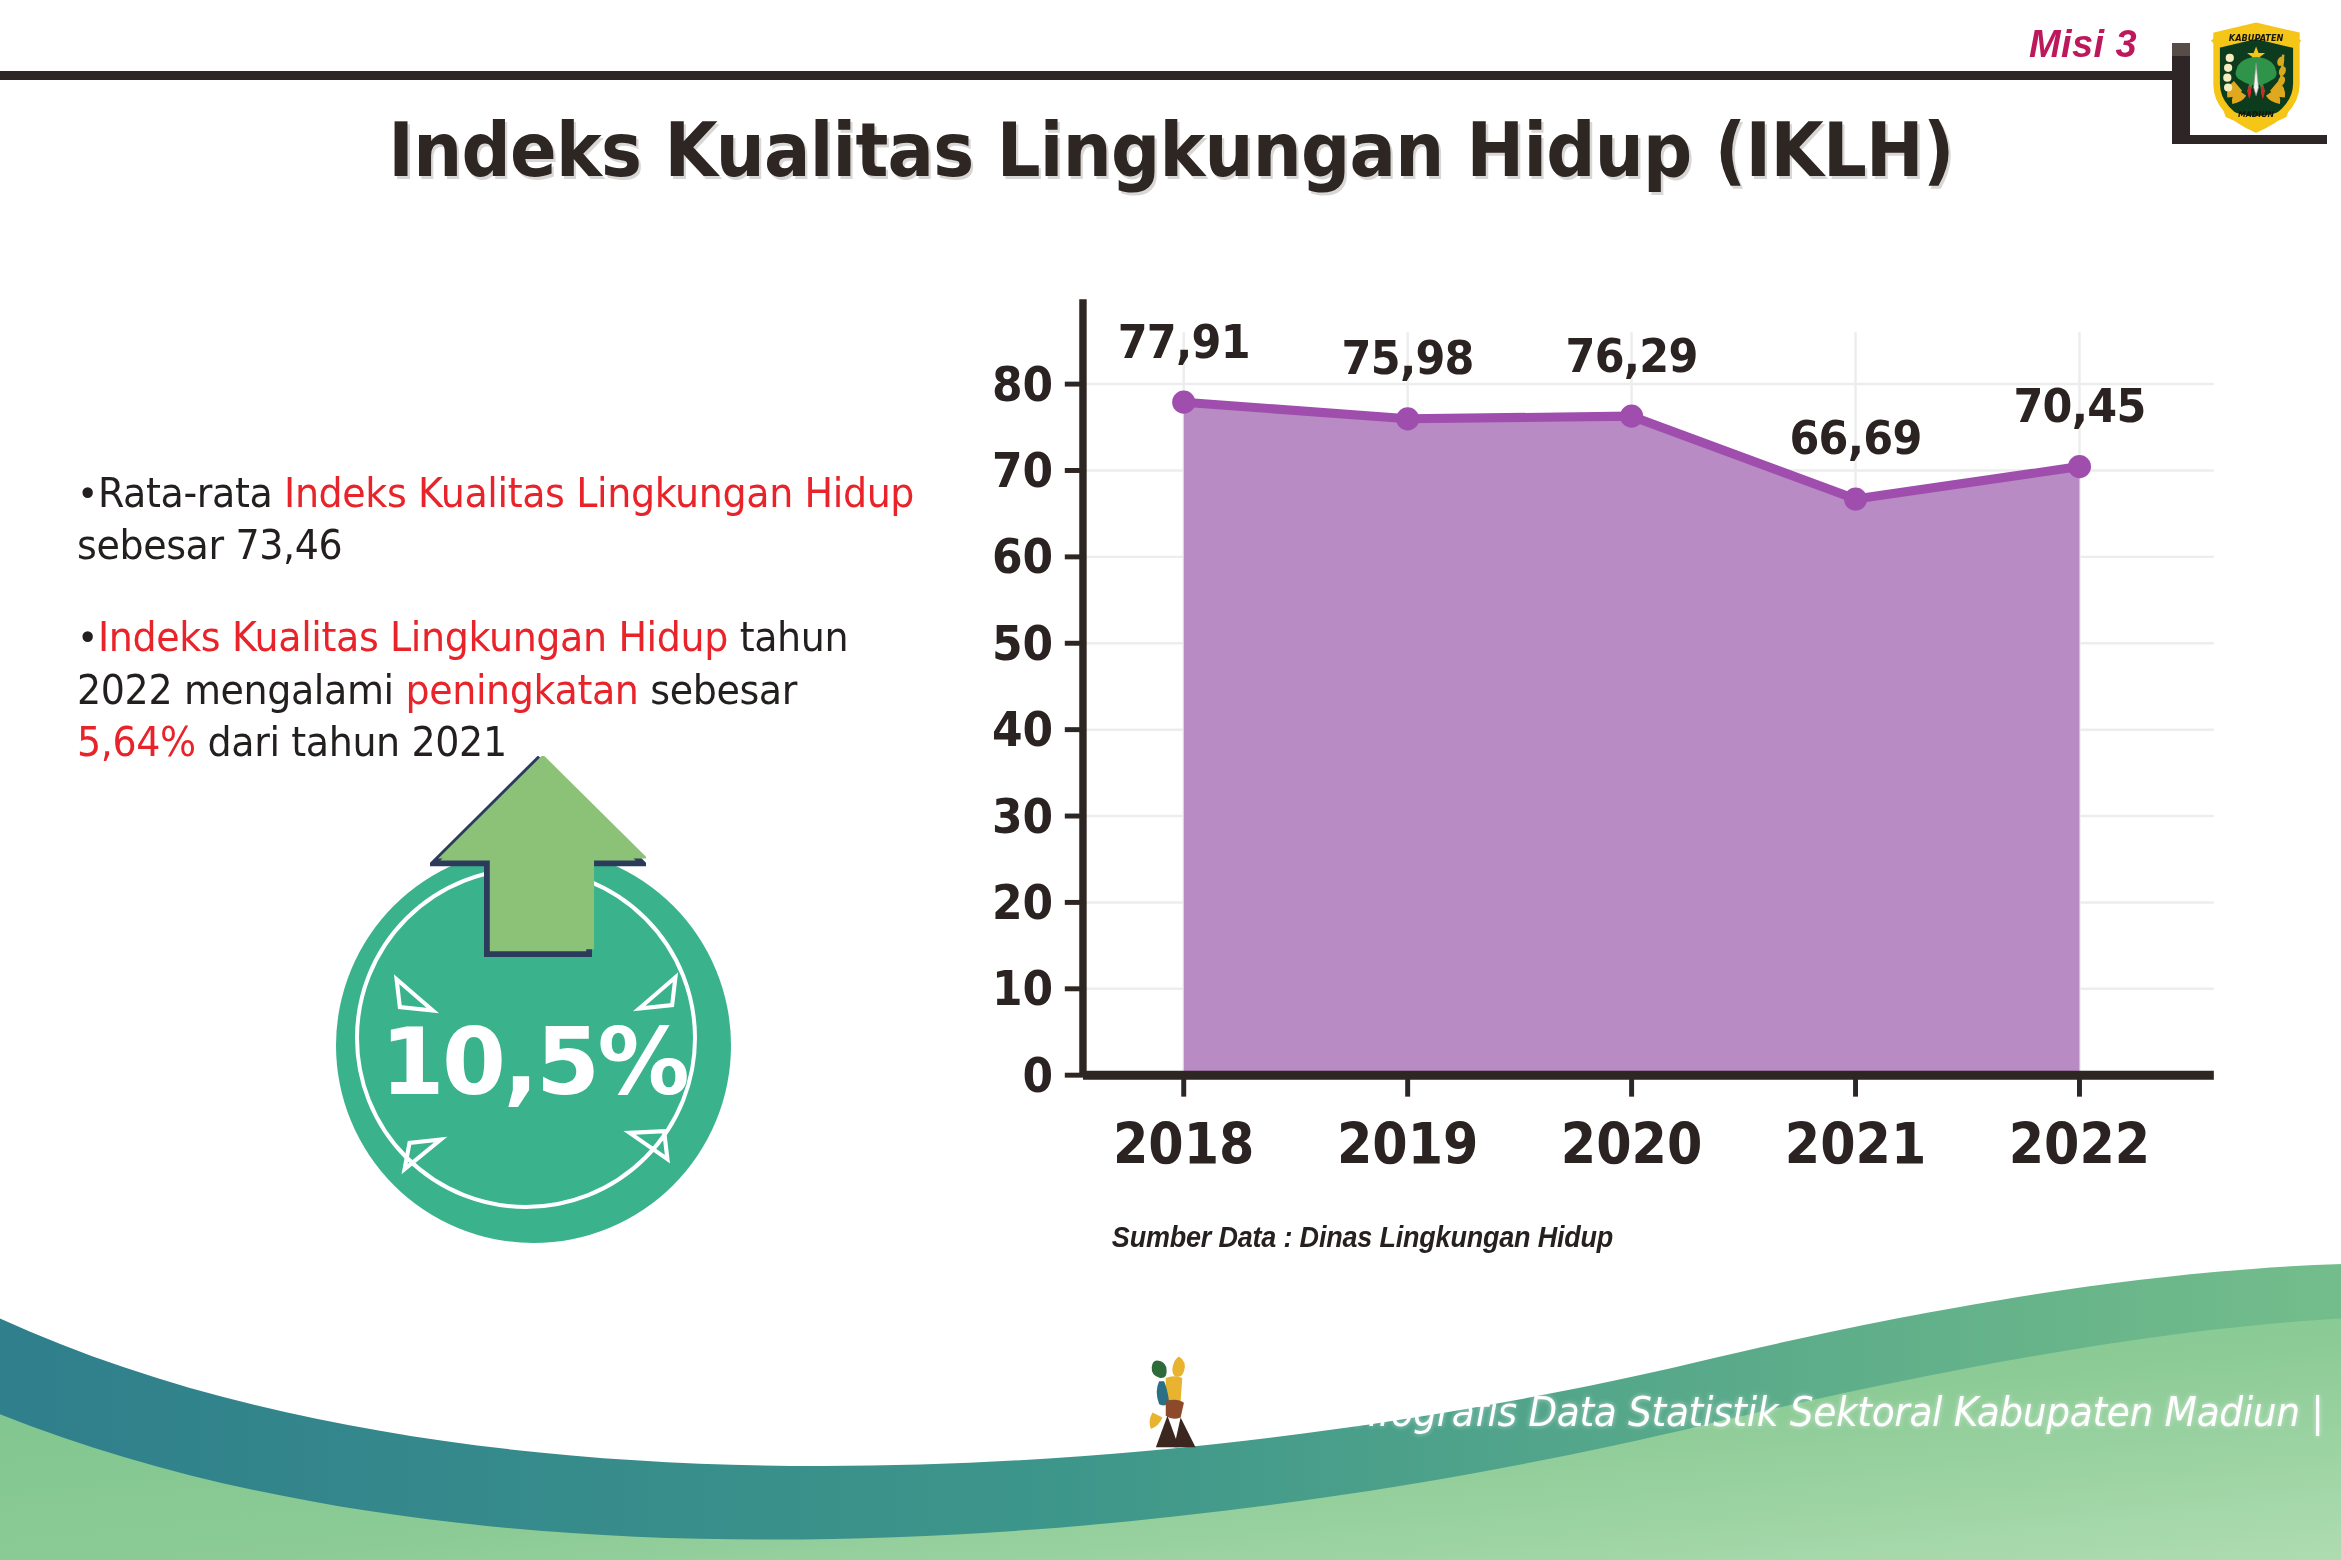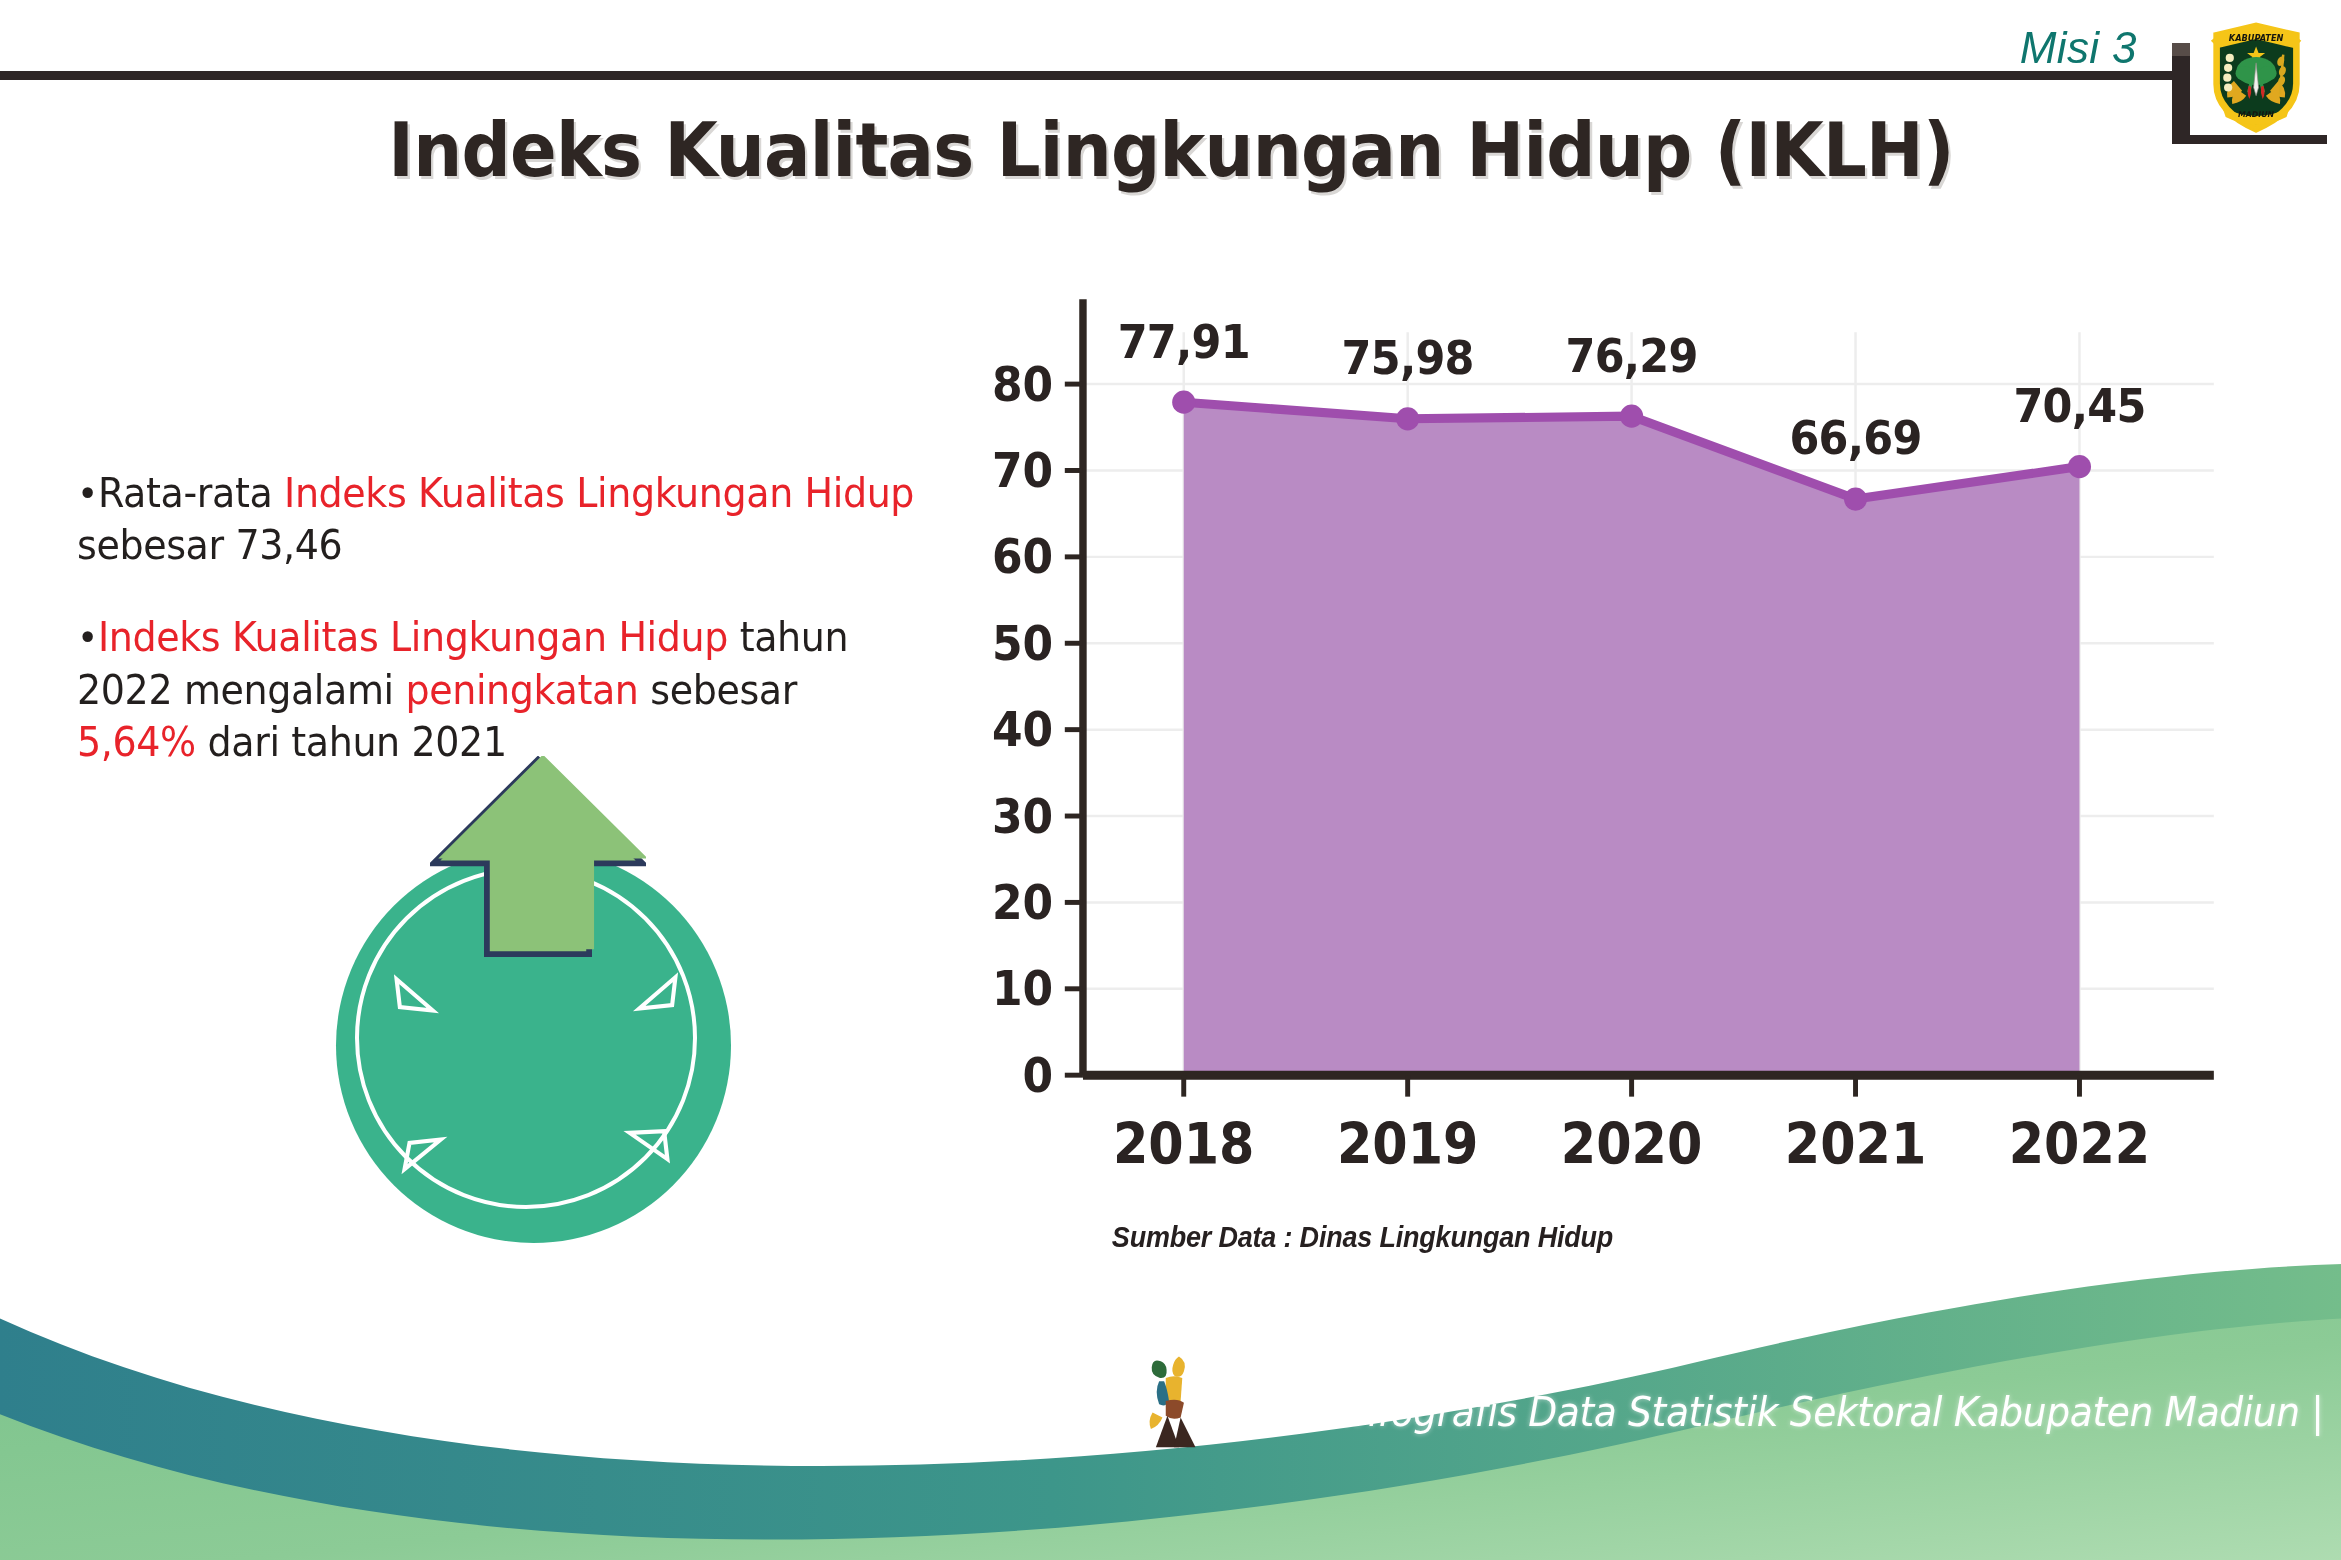--- a/index.html
+++ b/index.html
@@ -24,24 +24,25 @@
     width: 2178px;
     height: 9px;
     background: #2e2626;
   }
   #misi-label {
     position: absolute;
     right: 205px;
     top: 23px;
     font-family: "Liberation Sans", sans-serif;
     font-style: italic;
-    font-size: 44px;
-    color: #0f766e;
+    font-size: 38px;
+    color: #be185d;
     letter-spacing: 0.4px;
     white-space: nowrap;
+    font-weight: bold;
   }
   #corner-bracket {
     position: absolute;
     left: 2172px;
     top: 43px;
     width: 18px;
     height: 101px;
     background: #2e2626;
   }
   #corner-bracket-foot {
@@ -310,20 +311,21 @@
     <svg viewBox="0 0 62 48" width="51" height="40">
       <path d="M8 40 L52 4 L14 8 Z" fill="none" stroke="#ffffff" stroke-width="5" stroke-linejoin="miter"></path>
     </svg>
   </div>
   <div class="tick-mark" style="left:294px; top:370px;">
     <svg viewBox="0 0 62 48" width="51" height="40">
       <path d="M54 40 L8 8 L50 6 Z" fill="none" stroke="#ffffff" stroke-width="5" stroke-linejoin="miter"></path>
     </svg>
   </div>
 
+  <div id="badge-value">10,5%</div>
 </div>
 
 <div id="chart">
   <svg id="chart-svg" viewBox="0 0 1560 1100" width="1288" height="908">
       <line x1="150" y1="950" x2="1520" y2="950" stroke="#ededed" stroke-width="3"></line>
       <line x1="150" y1="845.3488372093024" x2="1520" y2="845.3488372093024" stroke="#ededed" stroke-width="3"></line>
       <line x1="150" y1="740.6976744186047" x2="1520" y2="740.6976744186047" stroke="#ededed" stroke-width="3"></line>
       <line x1="150" y1="636.046511627907" x2="1520" y2="636.046511627907" stroke="#ededed" stroke-width="3"></line>
       <line x1="150" y1="531.3953488372094" x2="1520" y2="531.3953488372094" stroke="#ededed" stroke-width="3"></line>
       <line x1="150" y1="426.7441860465116" x2="1520" y2="426.7441860465116" stroke="#ededed" stroke-width="3"></line>

